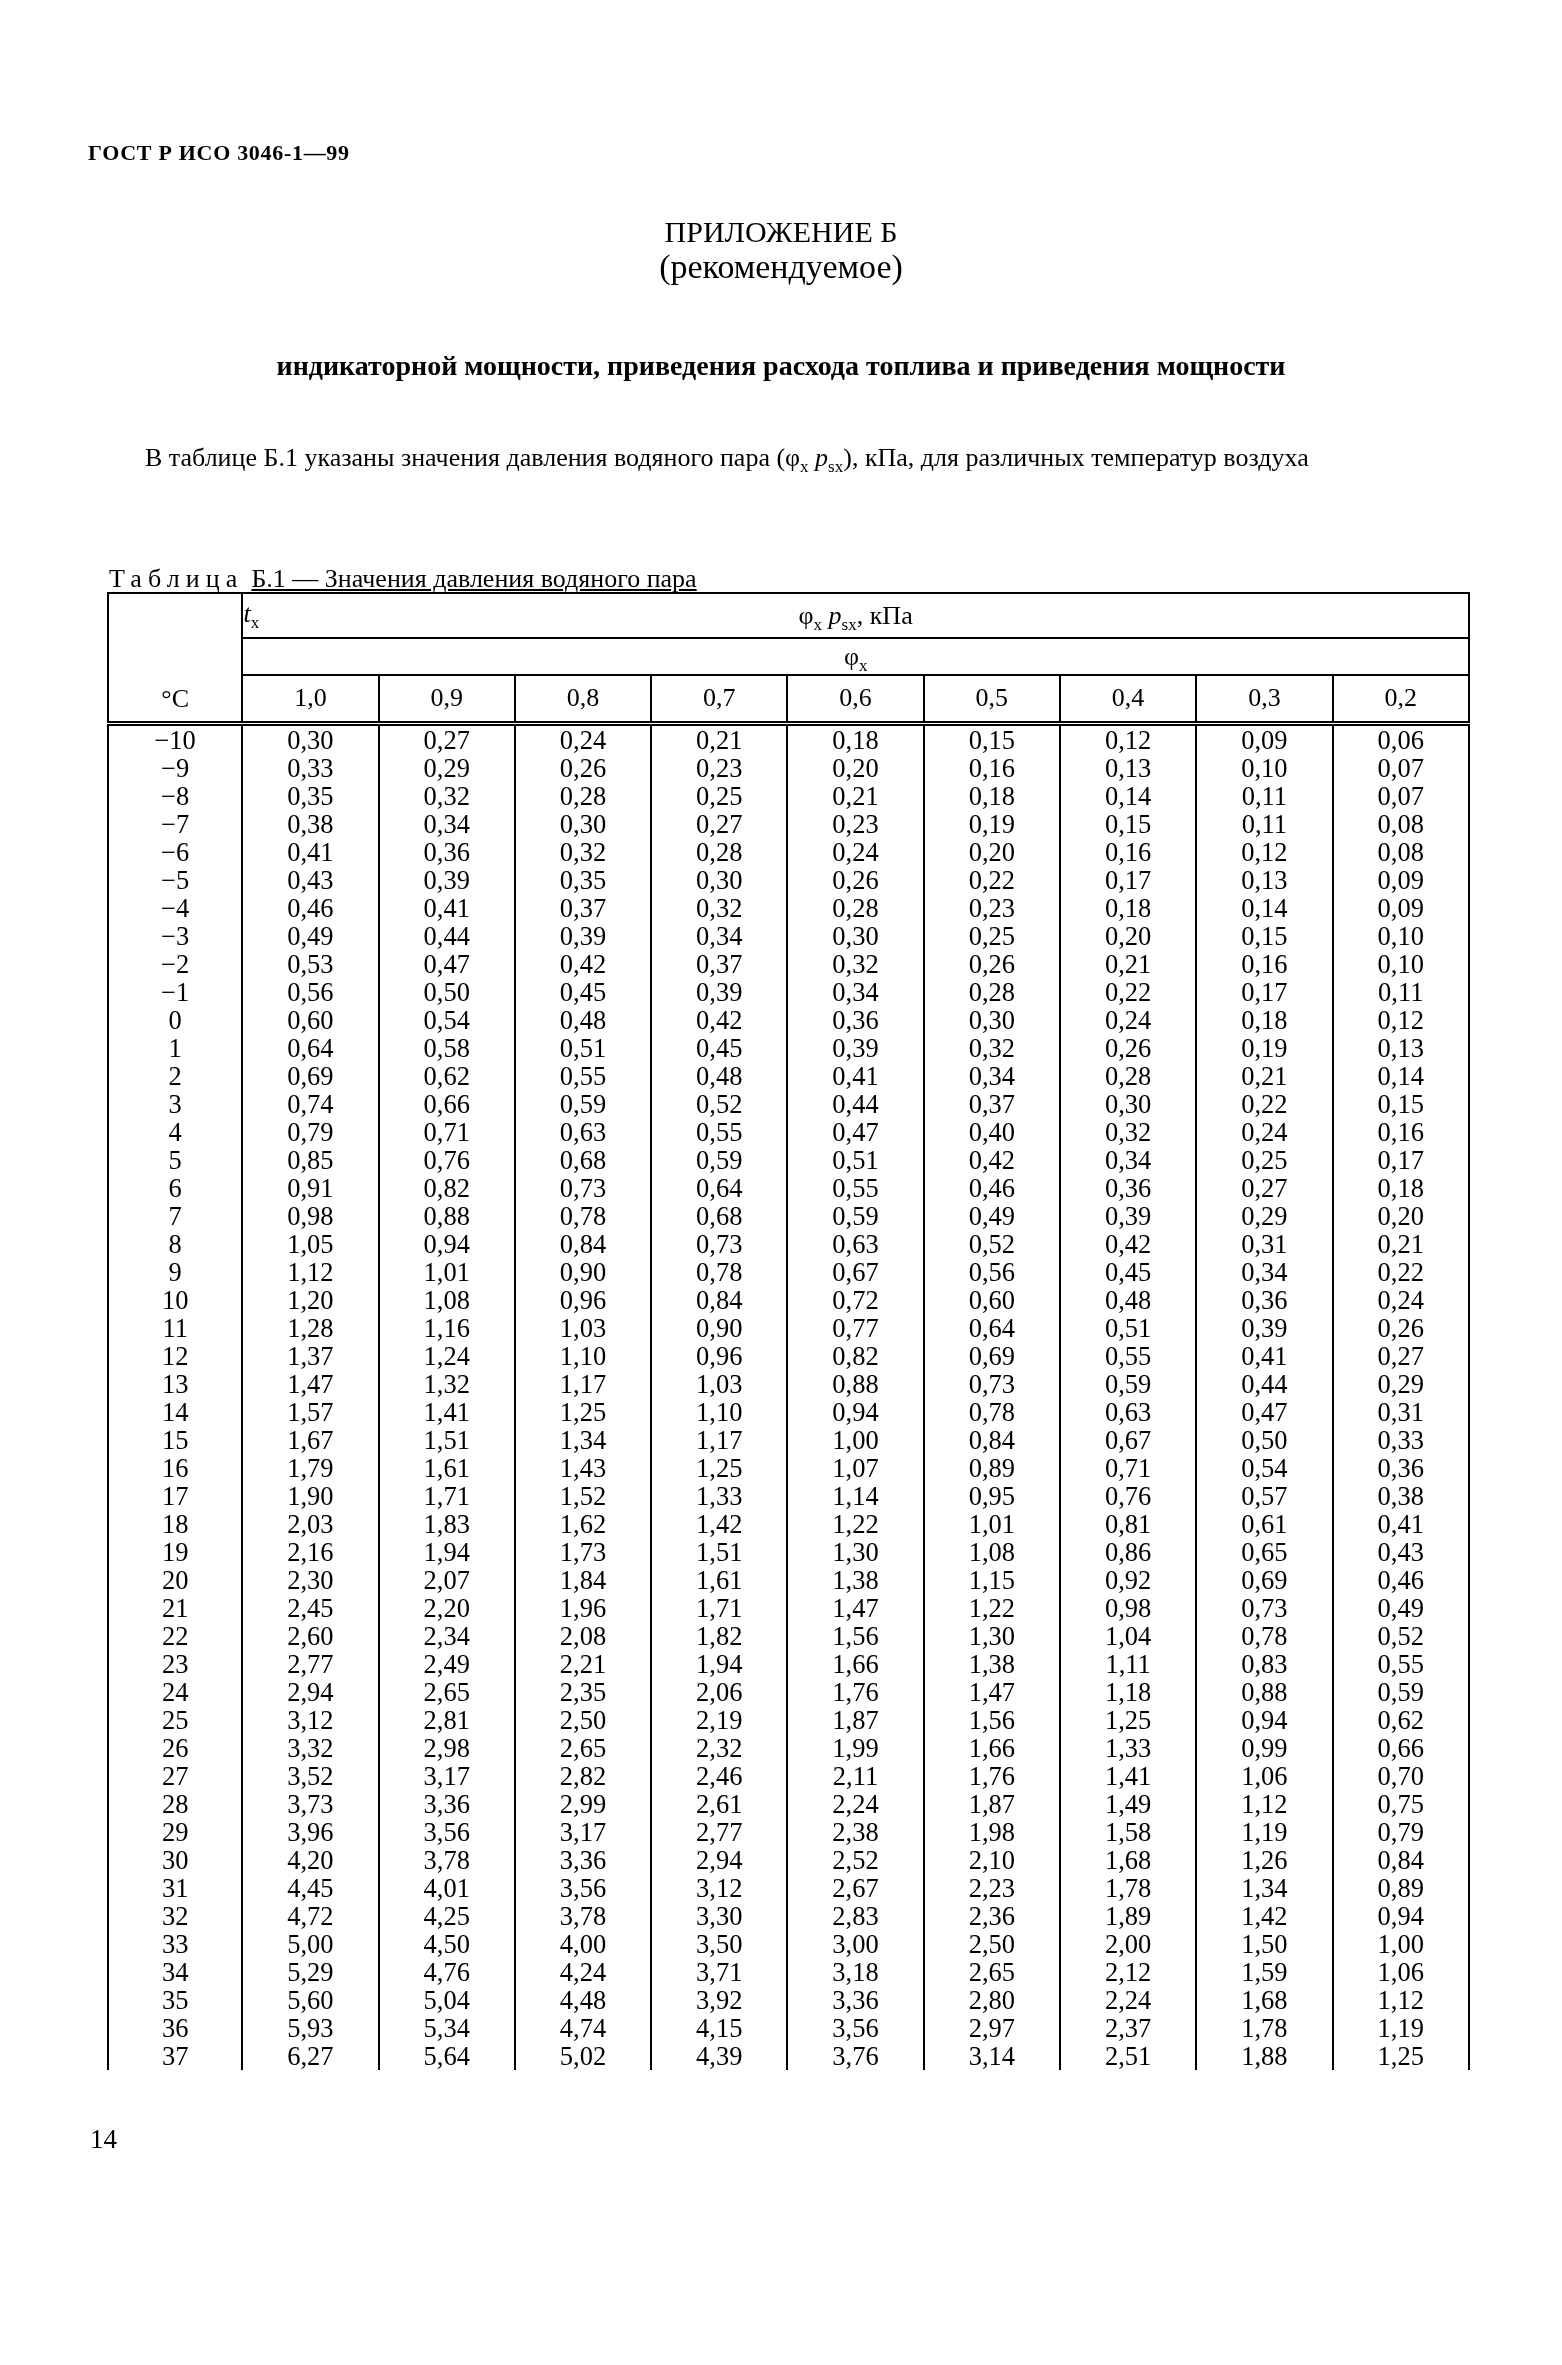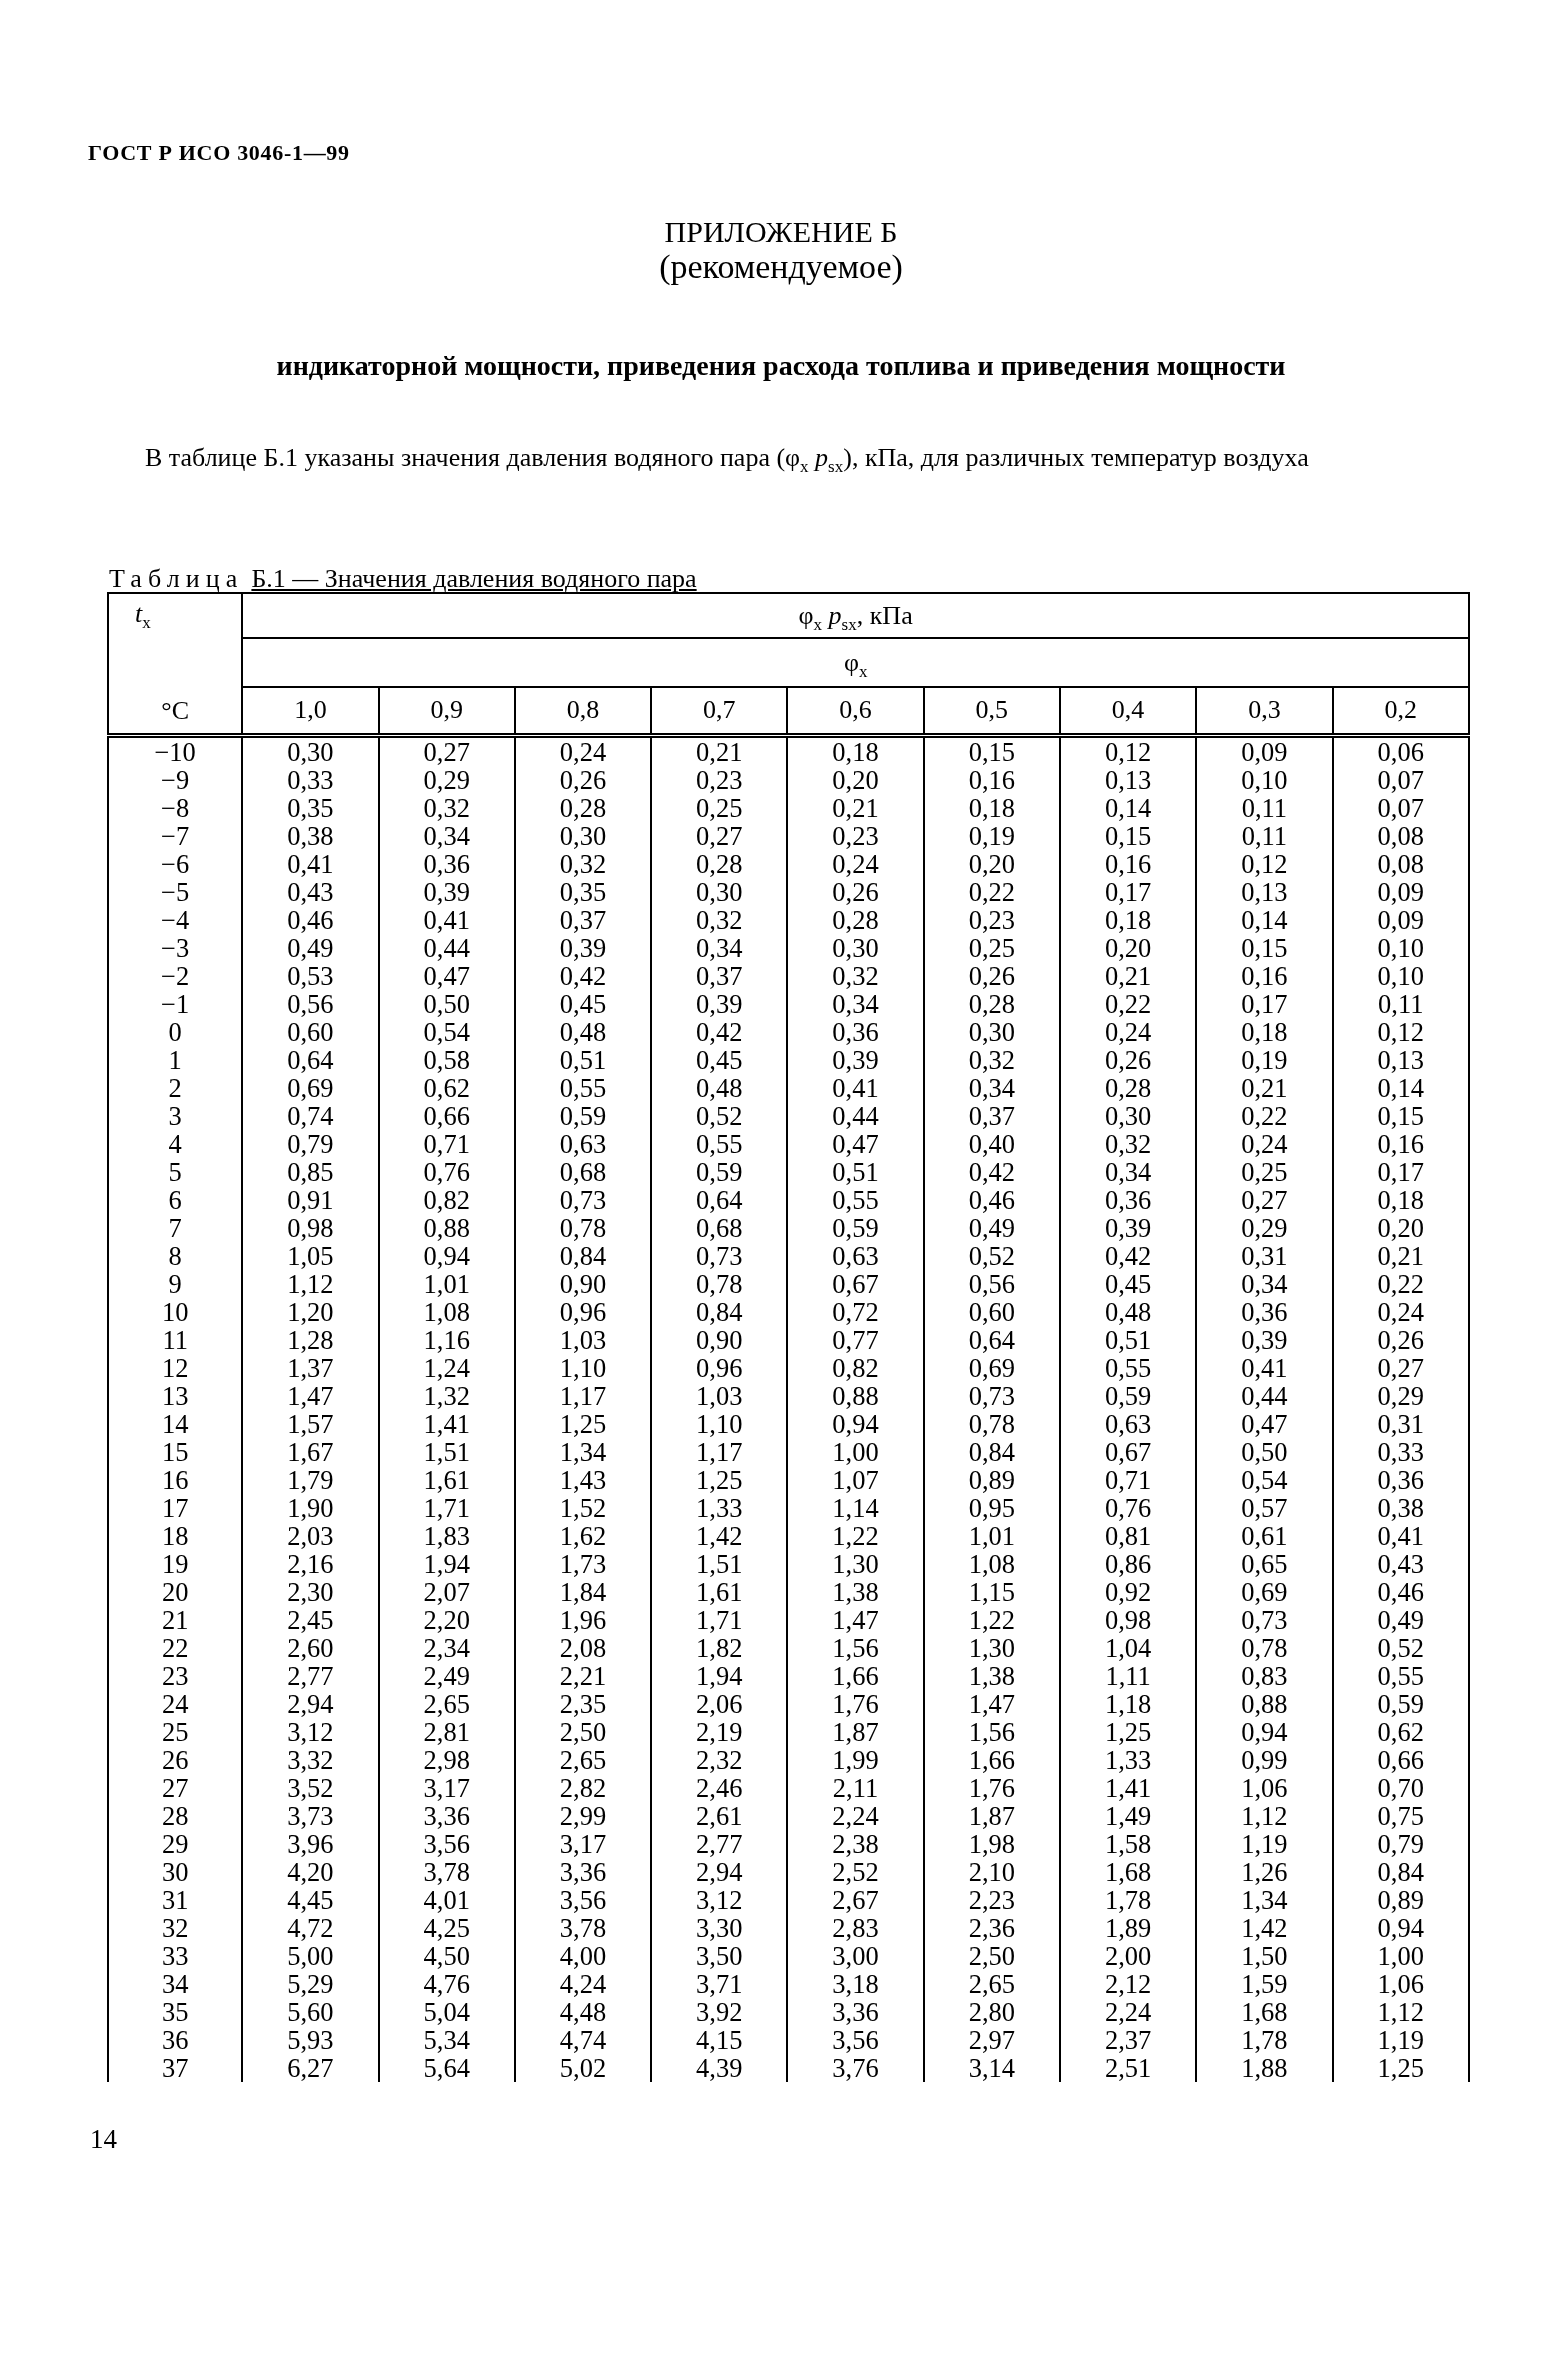--- a/index.html
+++ b/index.html
@@ -82,33 +82,33 @@
     text-align: center;
     vertical-align: middle;
   }
   .b1 .tcol {
     border-left: 2px solid #000;
     border-right: 2px solid #000;
     border-top: 2px solid #000;
     border-bottom: 5.4px double #000;
     position: relative;
   }
-  .t-top  { position: absolute; top: 5.4px;  left: 16px; width: 100%; text-align: left; padding-left: 10px; }
+  .t-top  { position: absolute; top: 5.4px;  left: 8px; width: 100%; text-align: right; padding-left: 10px; }
   .t-bottom{ position: absolute; bottom: 6.8px; left: 0; width: 100%; text-align: center; }
   .b1 .kpa {
     border-top: 2px solid #000;
     border-right: 2px solid #000;
     border-bottom: 2px solid #000;
   }
   .b1 .phi {
     border-right: 2px solid #000;
     border-bottom: 2px solid #000;
   }
   .b1 thead tr.hr1 { height: 45px; }
-  .b1 thead tr.hr2 { height: 49px; margin-top: 28px; }
+  .b1 thead tr.hr2 { height: 37px; margin-top: 28px; }
   .b1 thead tr.vals { height: 48px; }
   .b1 thead tr.vals td {
     border-left: 2px solid #000;
     border-right: 2px solid #000;
     border-bottom: 5.4px double #000;
   }
   .b1 tbody td {
     border-left: 2px solid #000;
     border-right: 2px solid #000;
     height: 28px;

